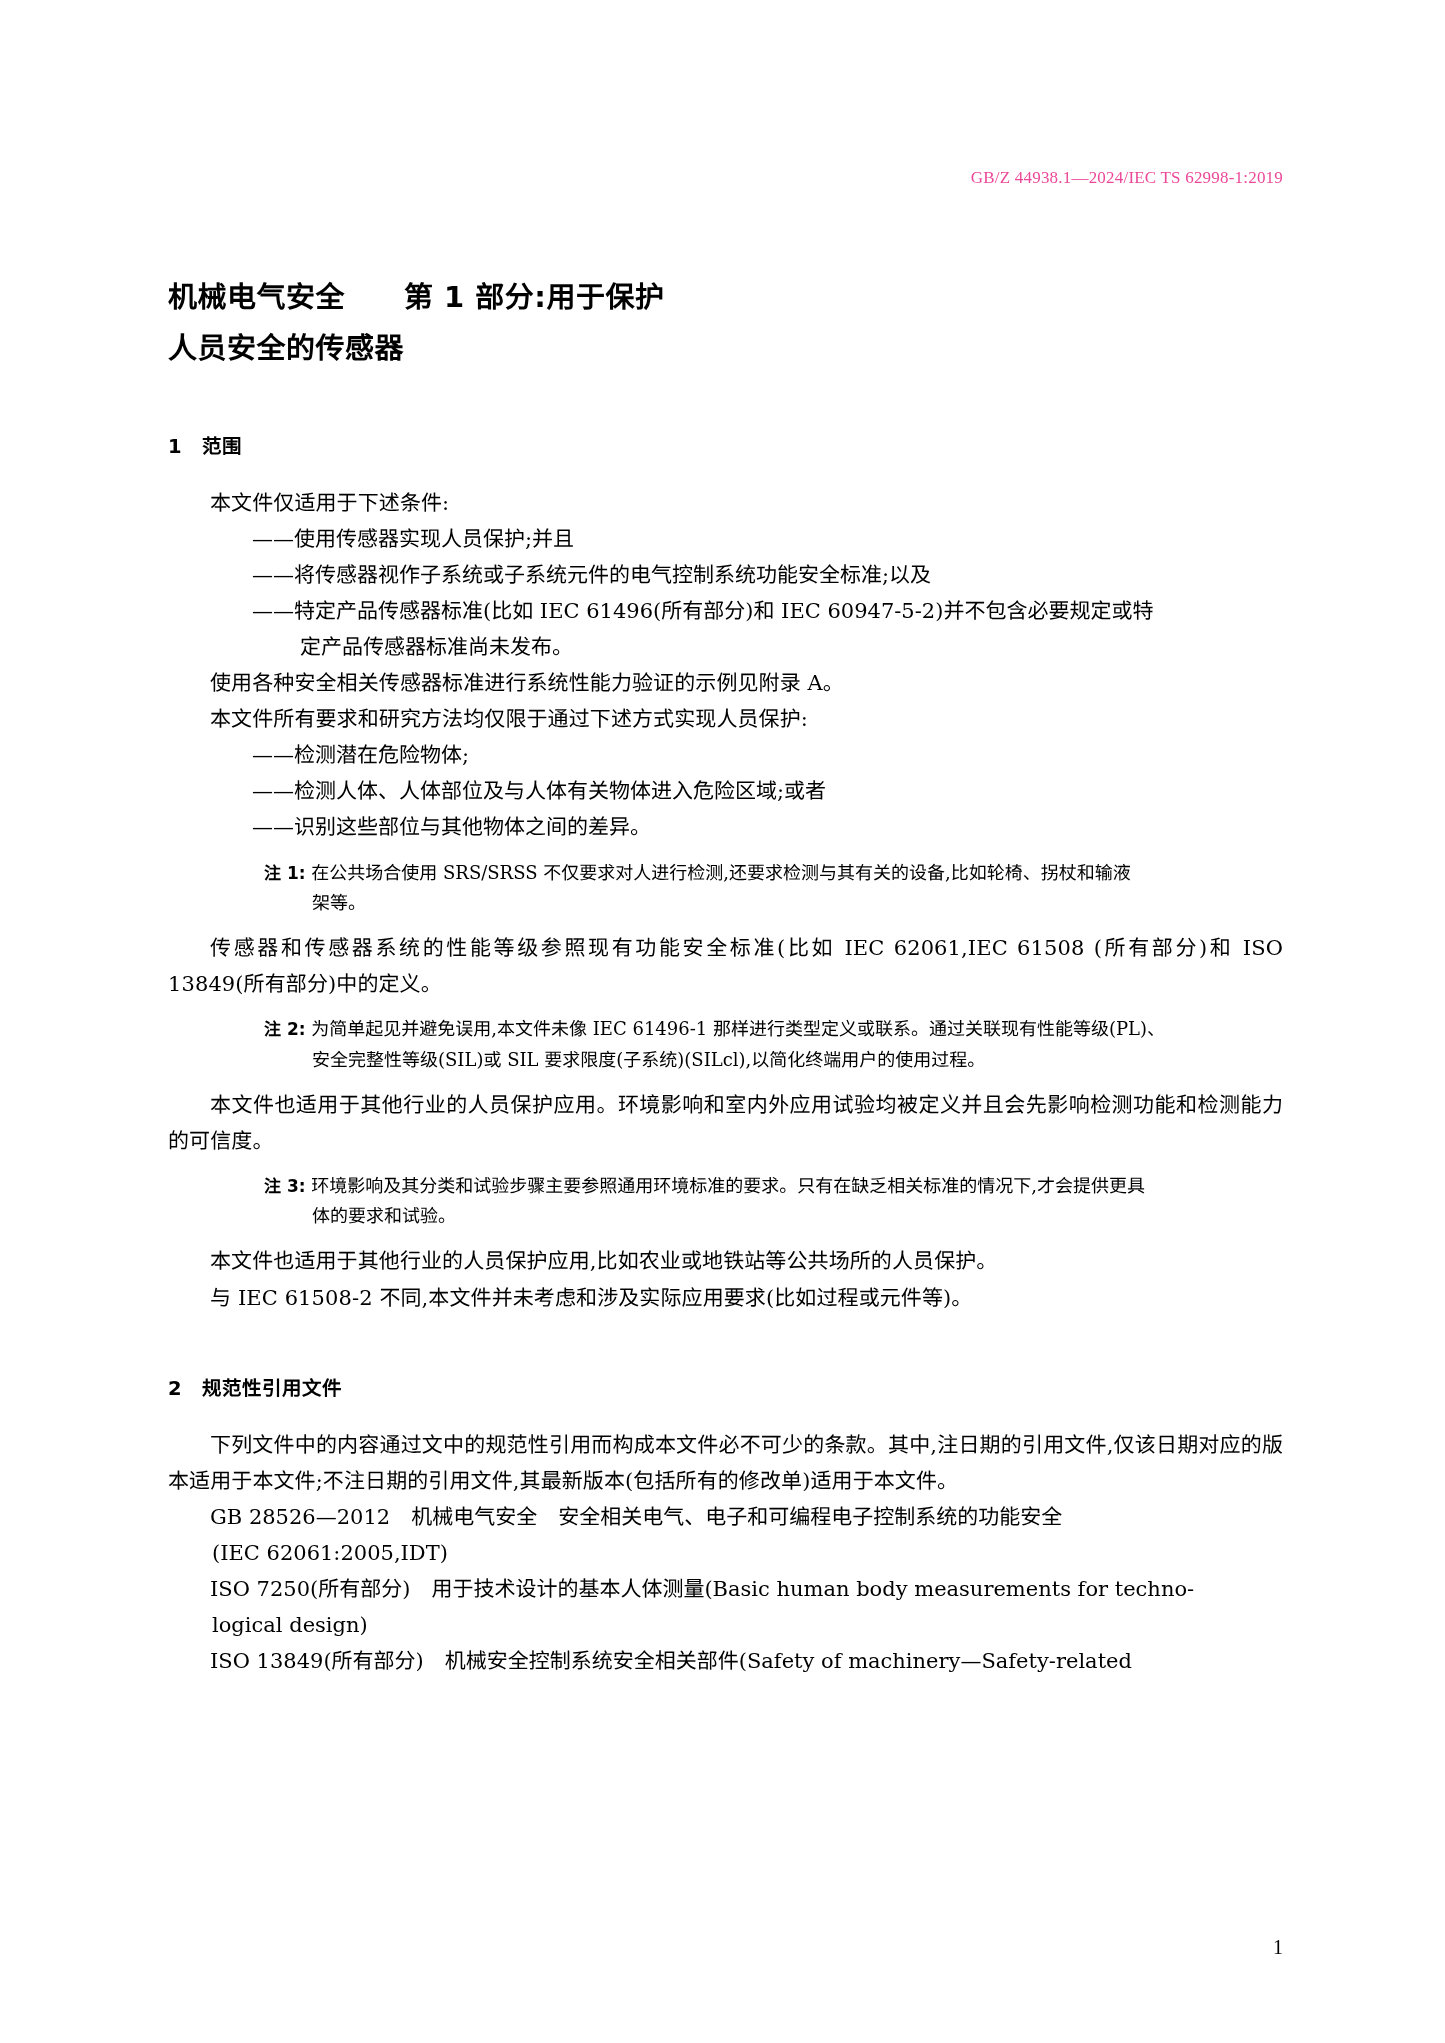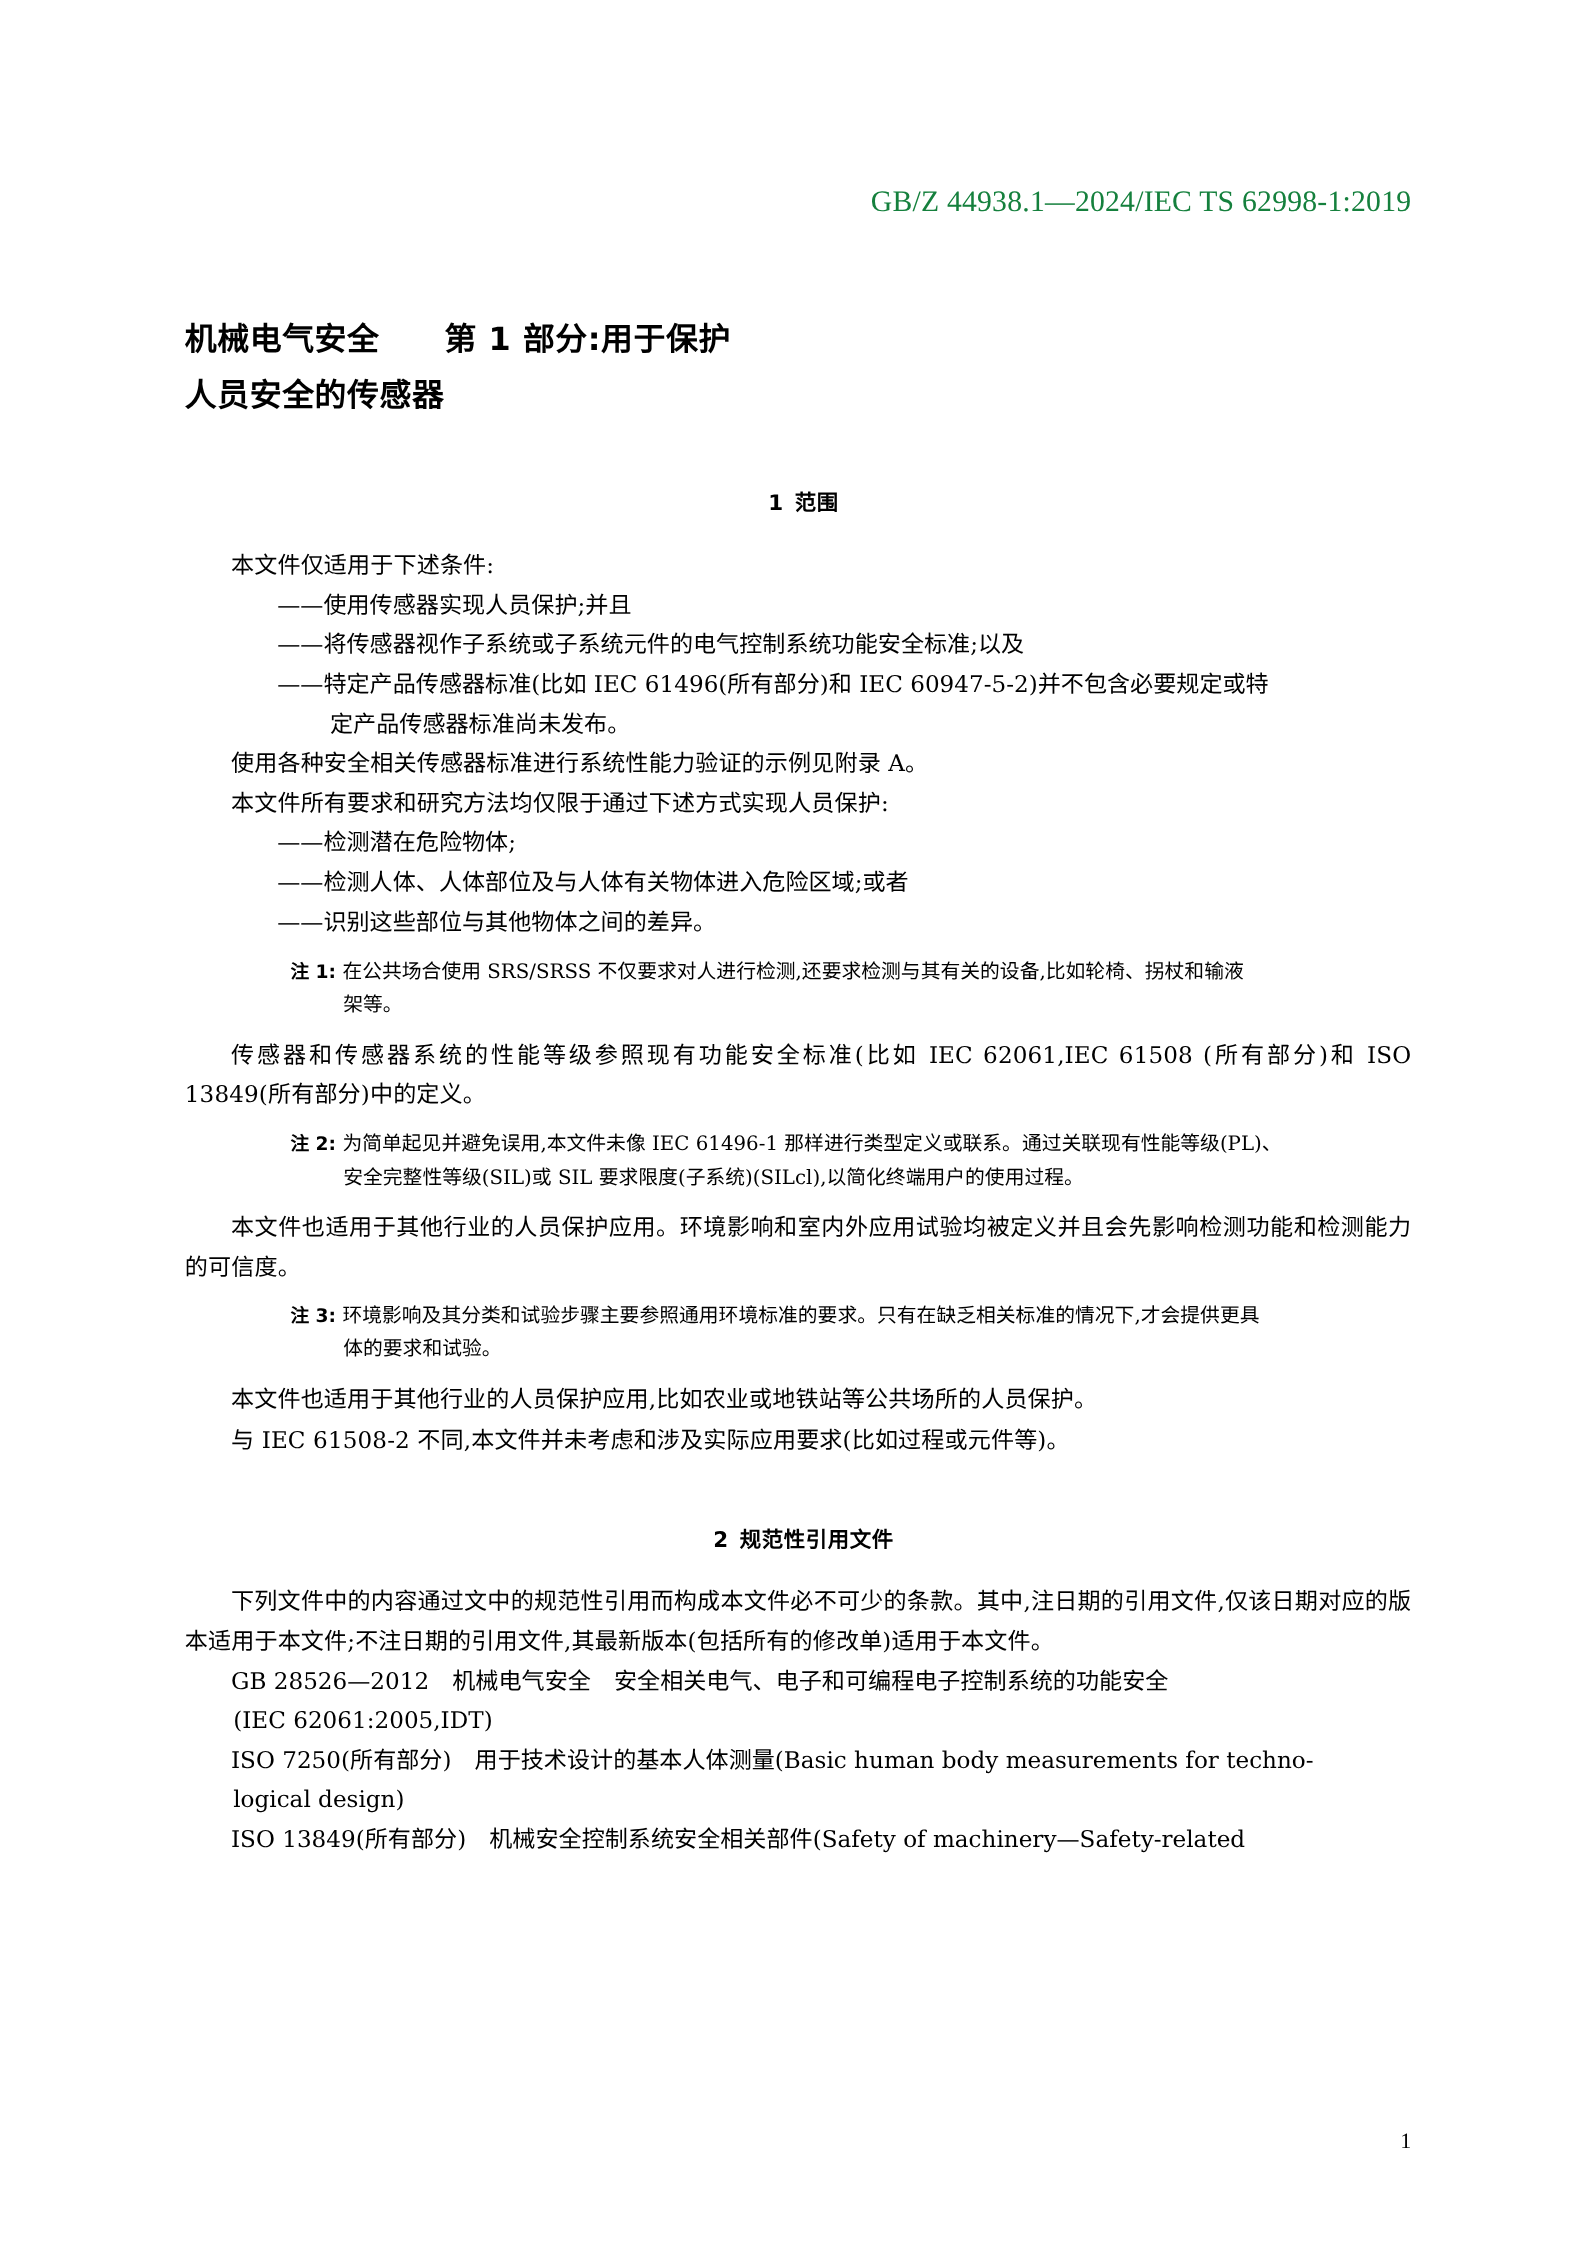--- a/index.html
+++ b/index.html
@@ -23,45 +23,44 @@
   }
   .content {
     position: absolute;
     left: 168px;
     top: 0;
     width: 1115px;
   }
   .header-line {
     margin-top: 168px;
     text-align: right;
-    font-size: 27px;
+    font-size: 17px;
     letter-spacing: 0.2px;
     font-family: "Liberation Serif", "DejaVu Serif", serif;
-    color: #15803d;
+    color: #ec4899;
   }
   .doc-title {
     margin-top: 84px;
     text-align: left;
     font-family: "DejaVu Sans", "Liberation Sans", sans-serif;
     font-weight: bold;
     font-size: 29px;
     line-height: 1.75;
     letter-spacing: 0.5px;
   }
   .doc-title .line2 {
     display: block;
   }
   .clause-heading {
     font-family: "DejaVu Sans", "Liberation Sans", sans-serif;
     font-weight: bold;
     font-size: 19.5px;
     margin-top: 56px;
     margin-bottom: 26px;
     letter-spacing: 0.5px;
-    text-align: center;
   }
   .clause-heading .num {
     display: inline-block;
     min-width: 34px;
   }
   p.body-text {
     font-size: 21px;
     line-height: 1.72;
     margin: 0;
     text-align: justify;

